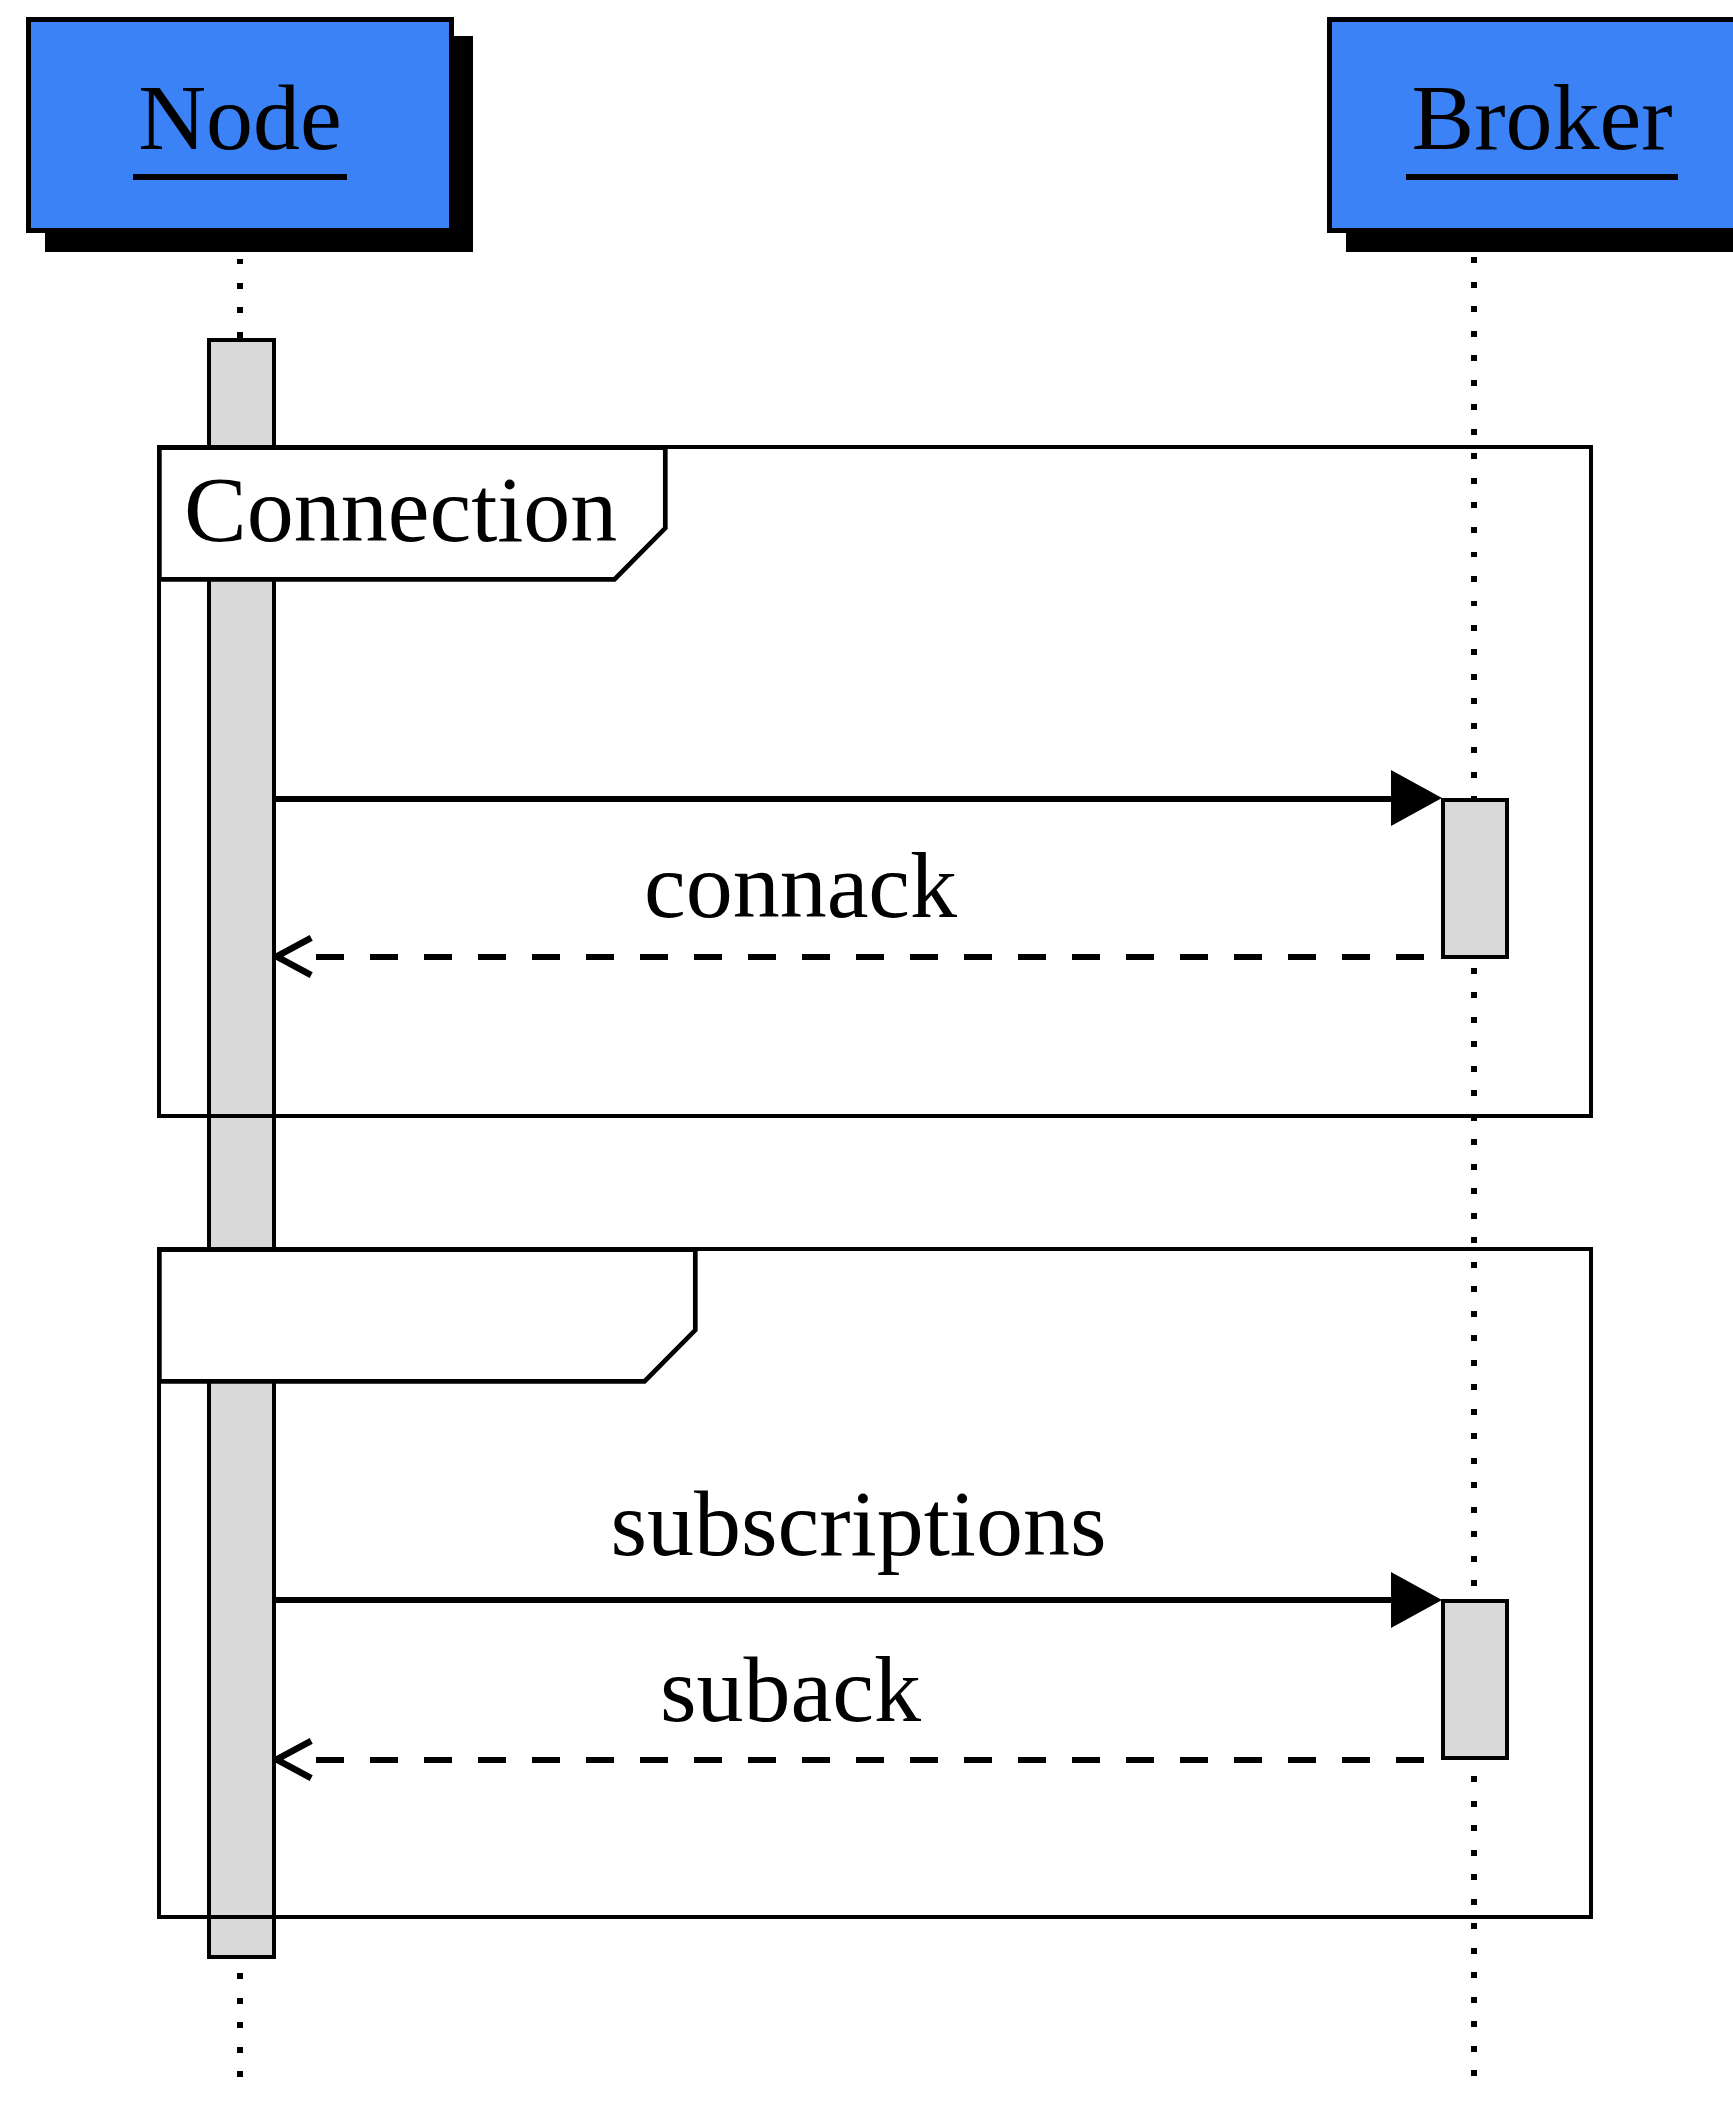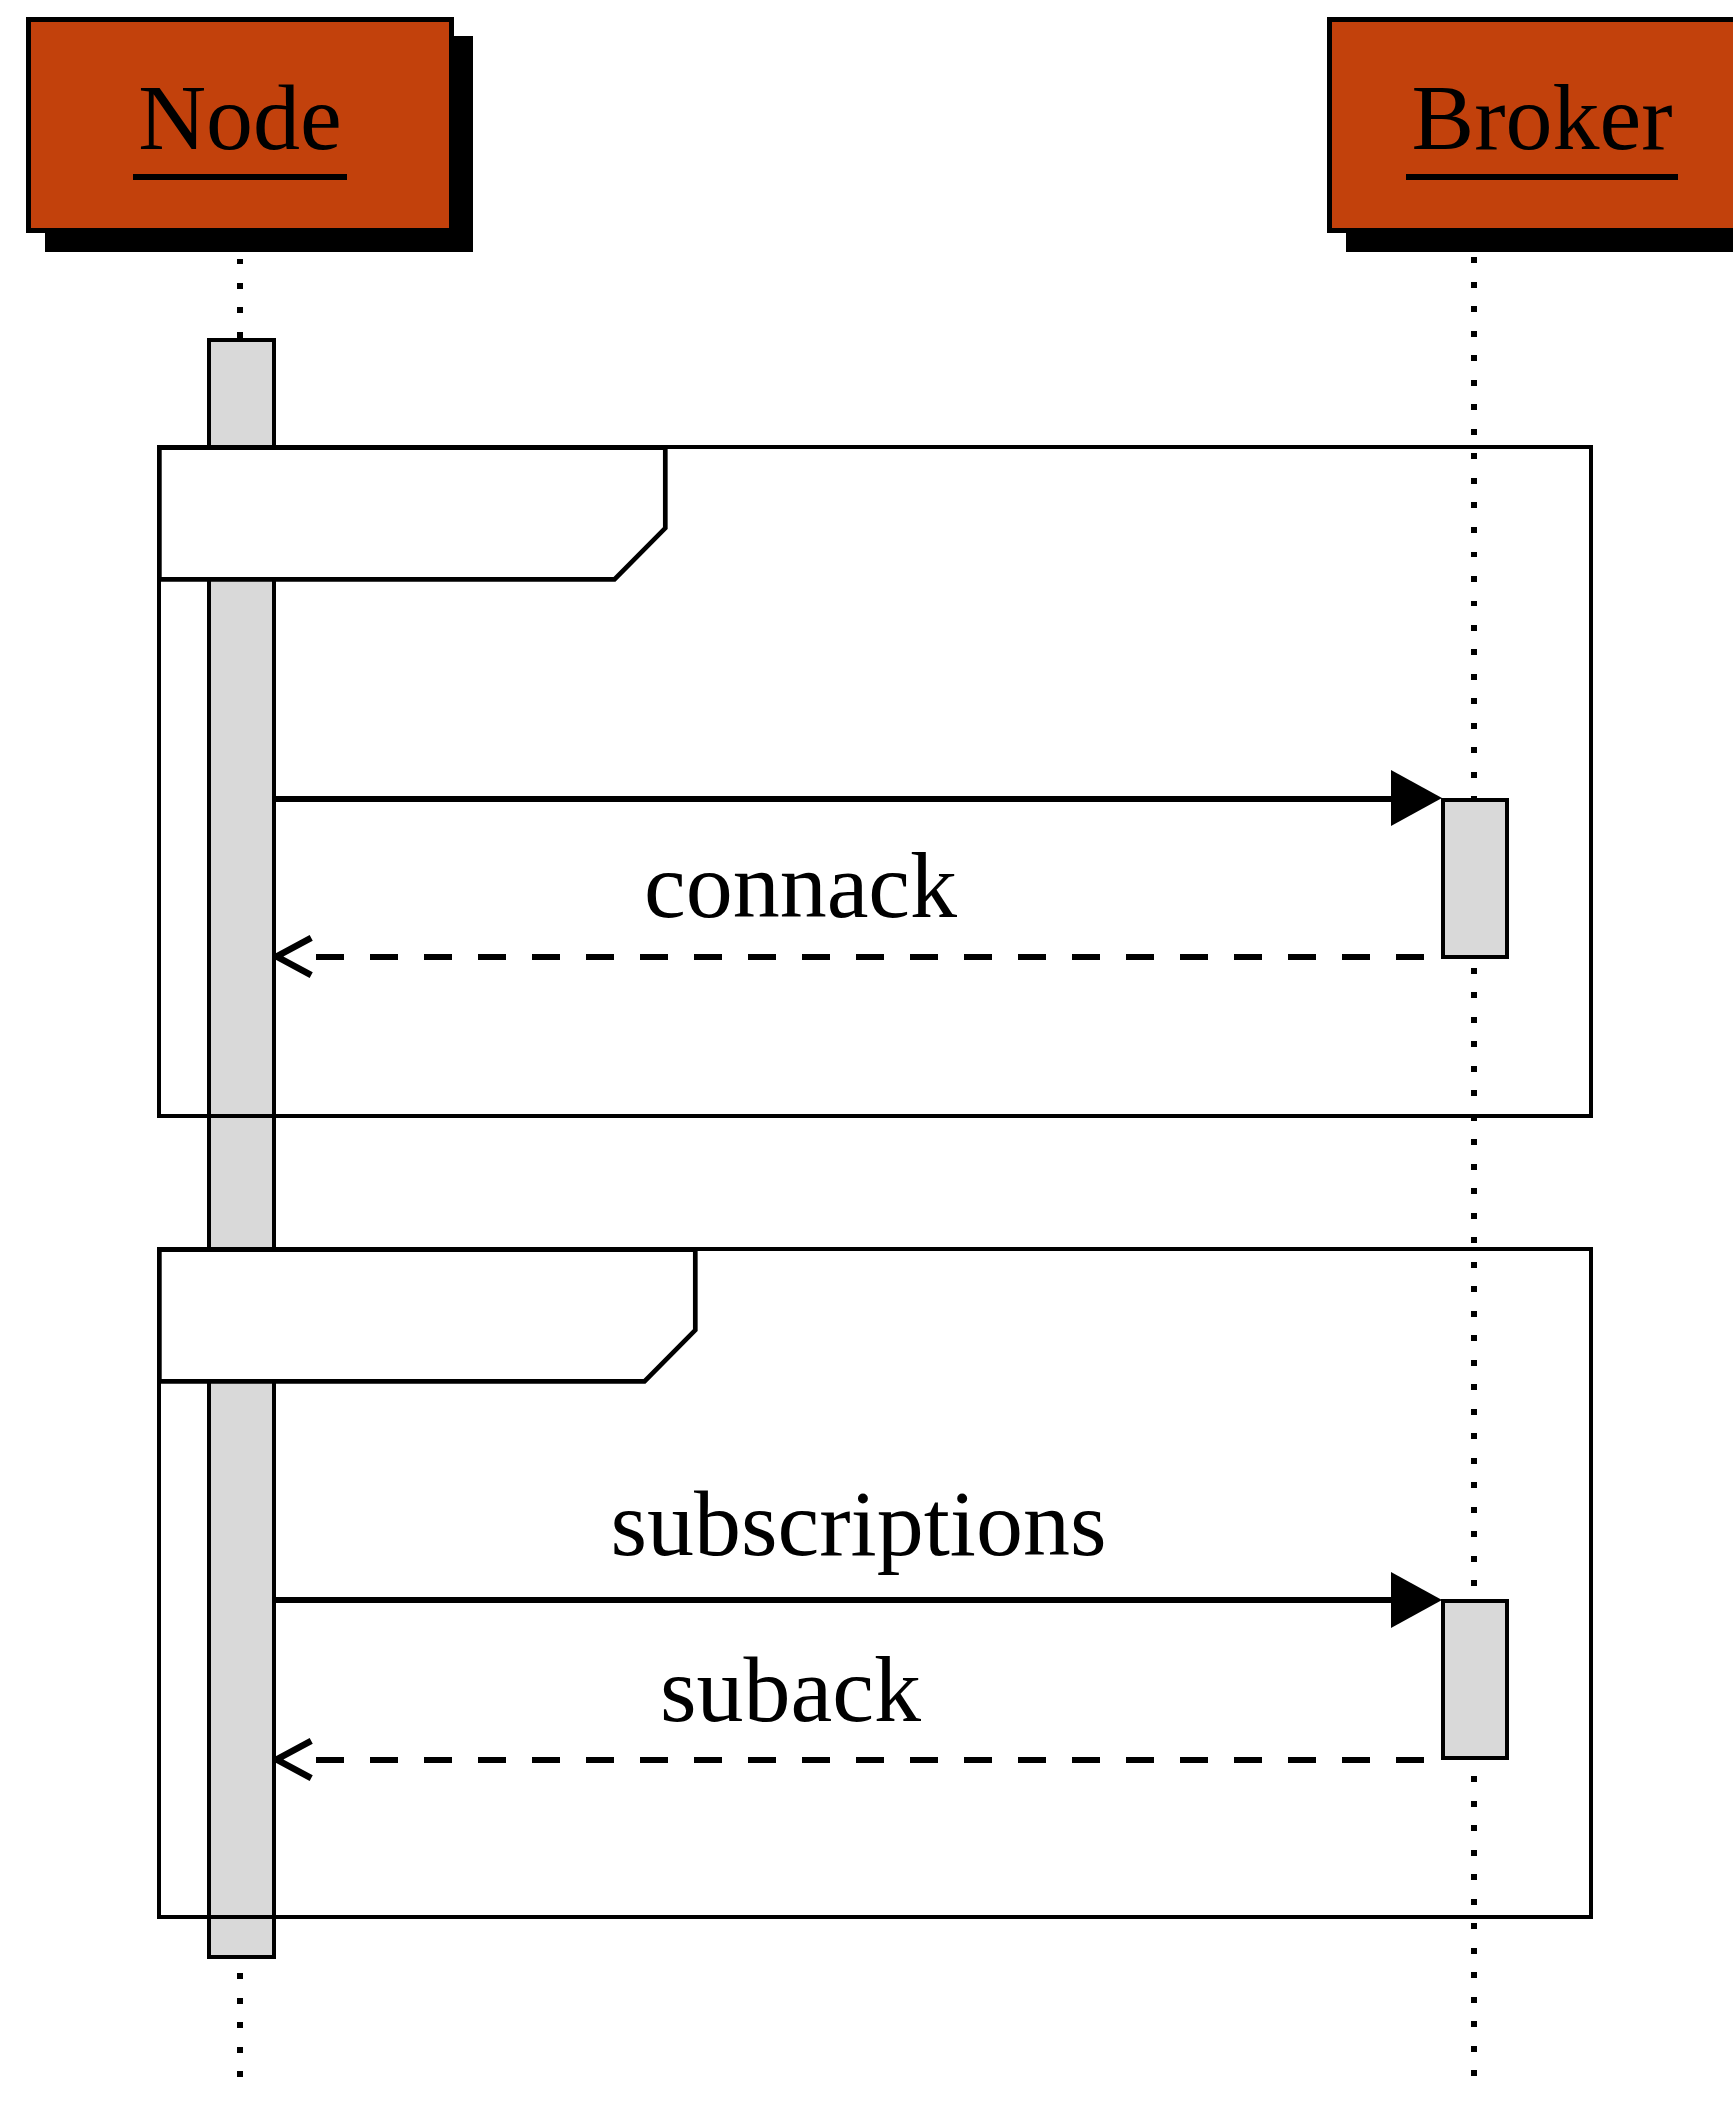--- a/index.html
+++ b/index.html
@@ -12,21 +12,21 @@
     overflow:hidden;
   }
   .abs{position:absolute;}
   
   .lifeline{
     width:5.6px;
     background:repeating-linear-gradient(to bottom,#000 0 5.6px,transparent 5.6px 24.5px);
   }
   
   .head{
-    background:#c2410c;
+    background:#3b82f6;
     border:5.6px solid #000;
     box-shadow:19px 19px 0 0 #000;
     display:flex;align-items:center;justify-content:center;
     box-sizing:border-box;
   }
   .head .name{
     font-size:94px;
     line-height:1.0;
     border-bottom:6.6px solid #000;
     padding:0 5.6px 9.4px 5.6px;
@@ -84,20 +84,21 @@
     <span class="name">Node</span>
   </div>
   <div class="abs head z3" style="left:1301px;top:17px;width:430px;height:216px;margin-left:26px;">
     <span class="name">Broker</span>
   </div>
 
   <div class="abs frame z3" style="left:157px;top:445px;width:1436px;height:673px;"></div>
   <svg class="abs z4" style="left:157px;top:445px;" width="513" height="137" viewBox="0 0 545 145">
     <polygon points="2.5,2.5 540,2.5 540,88 486,142.5 2.5,142.5" fill="#ffffff" stroke="#000000" stroke-width="5"></polygon>
   </svg>
+  <div class="abs frame-label-text z5" style="left:184px;top:455px;">Connection</div>
 
   <div class="abs frame z3" style="left:157px;top:1247px;width:1436px;height:672px;"></div>
   <svg class="abs z4" style="left:157px;top:1247px;" width="543" height="137" viewBox="0 0 577 145">
     <polygon points="2.5,2.5 572,2.5 572,88 518,142.5 2.5,142.5" fill="#ffffff" stroke="#000000" stroke-width="5"></polygon>
   </svg>
 
   <div class="abs msg-line-solid z5" style="left:276px;top:796px;width:1117px;"></div>
   <div class="abs arrow-filled z5" style="left:1391px;top:770px;"></div>
 
   <div class="abs msg-label z5" style="left:286px;top:831px;width:1029px;">connack</div>

